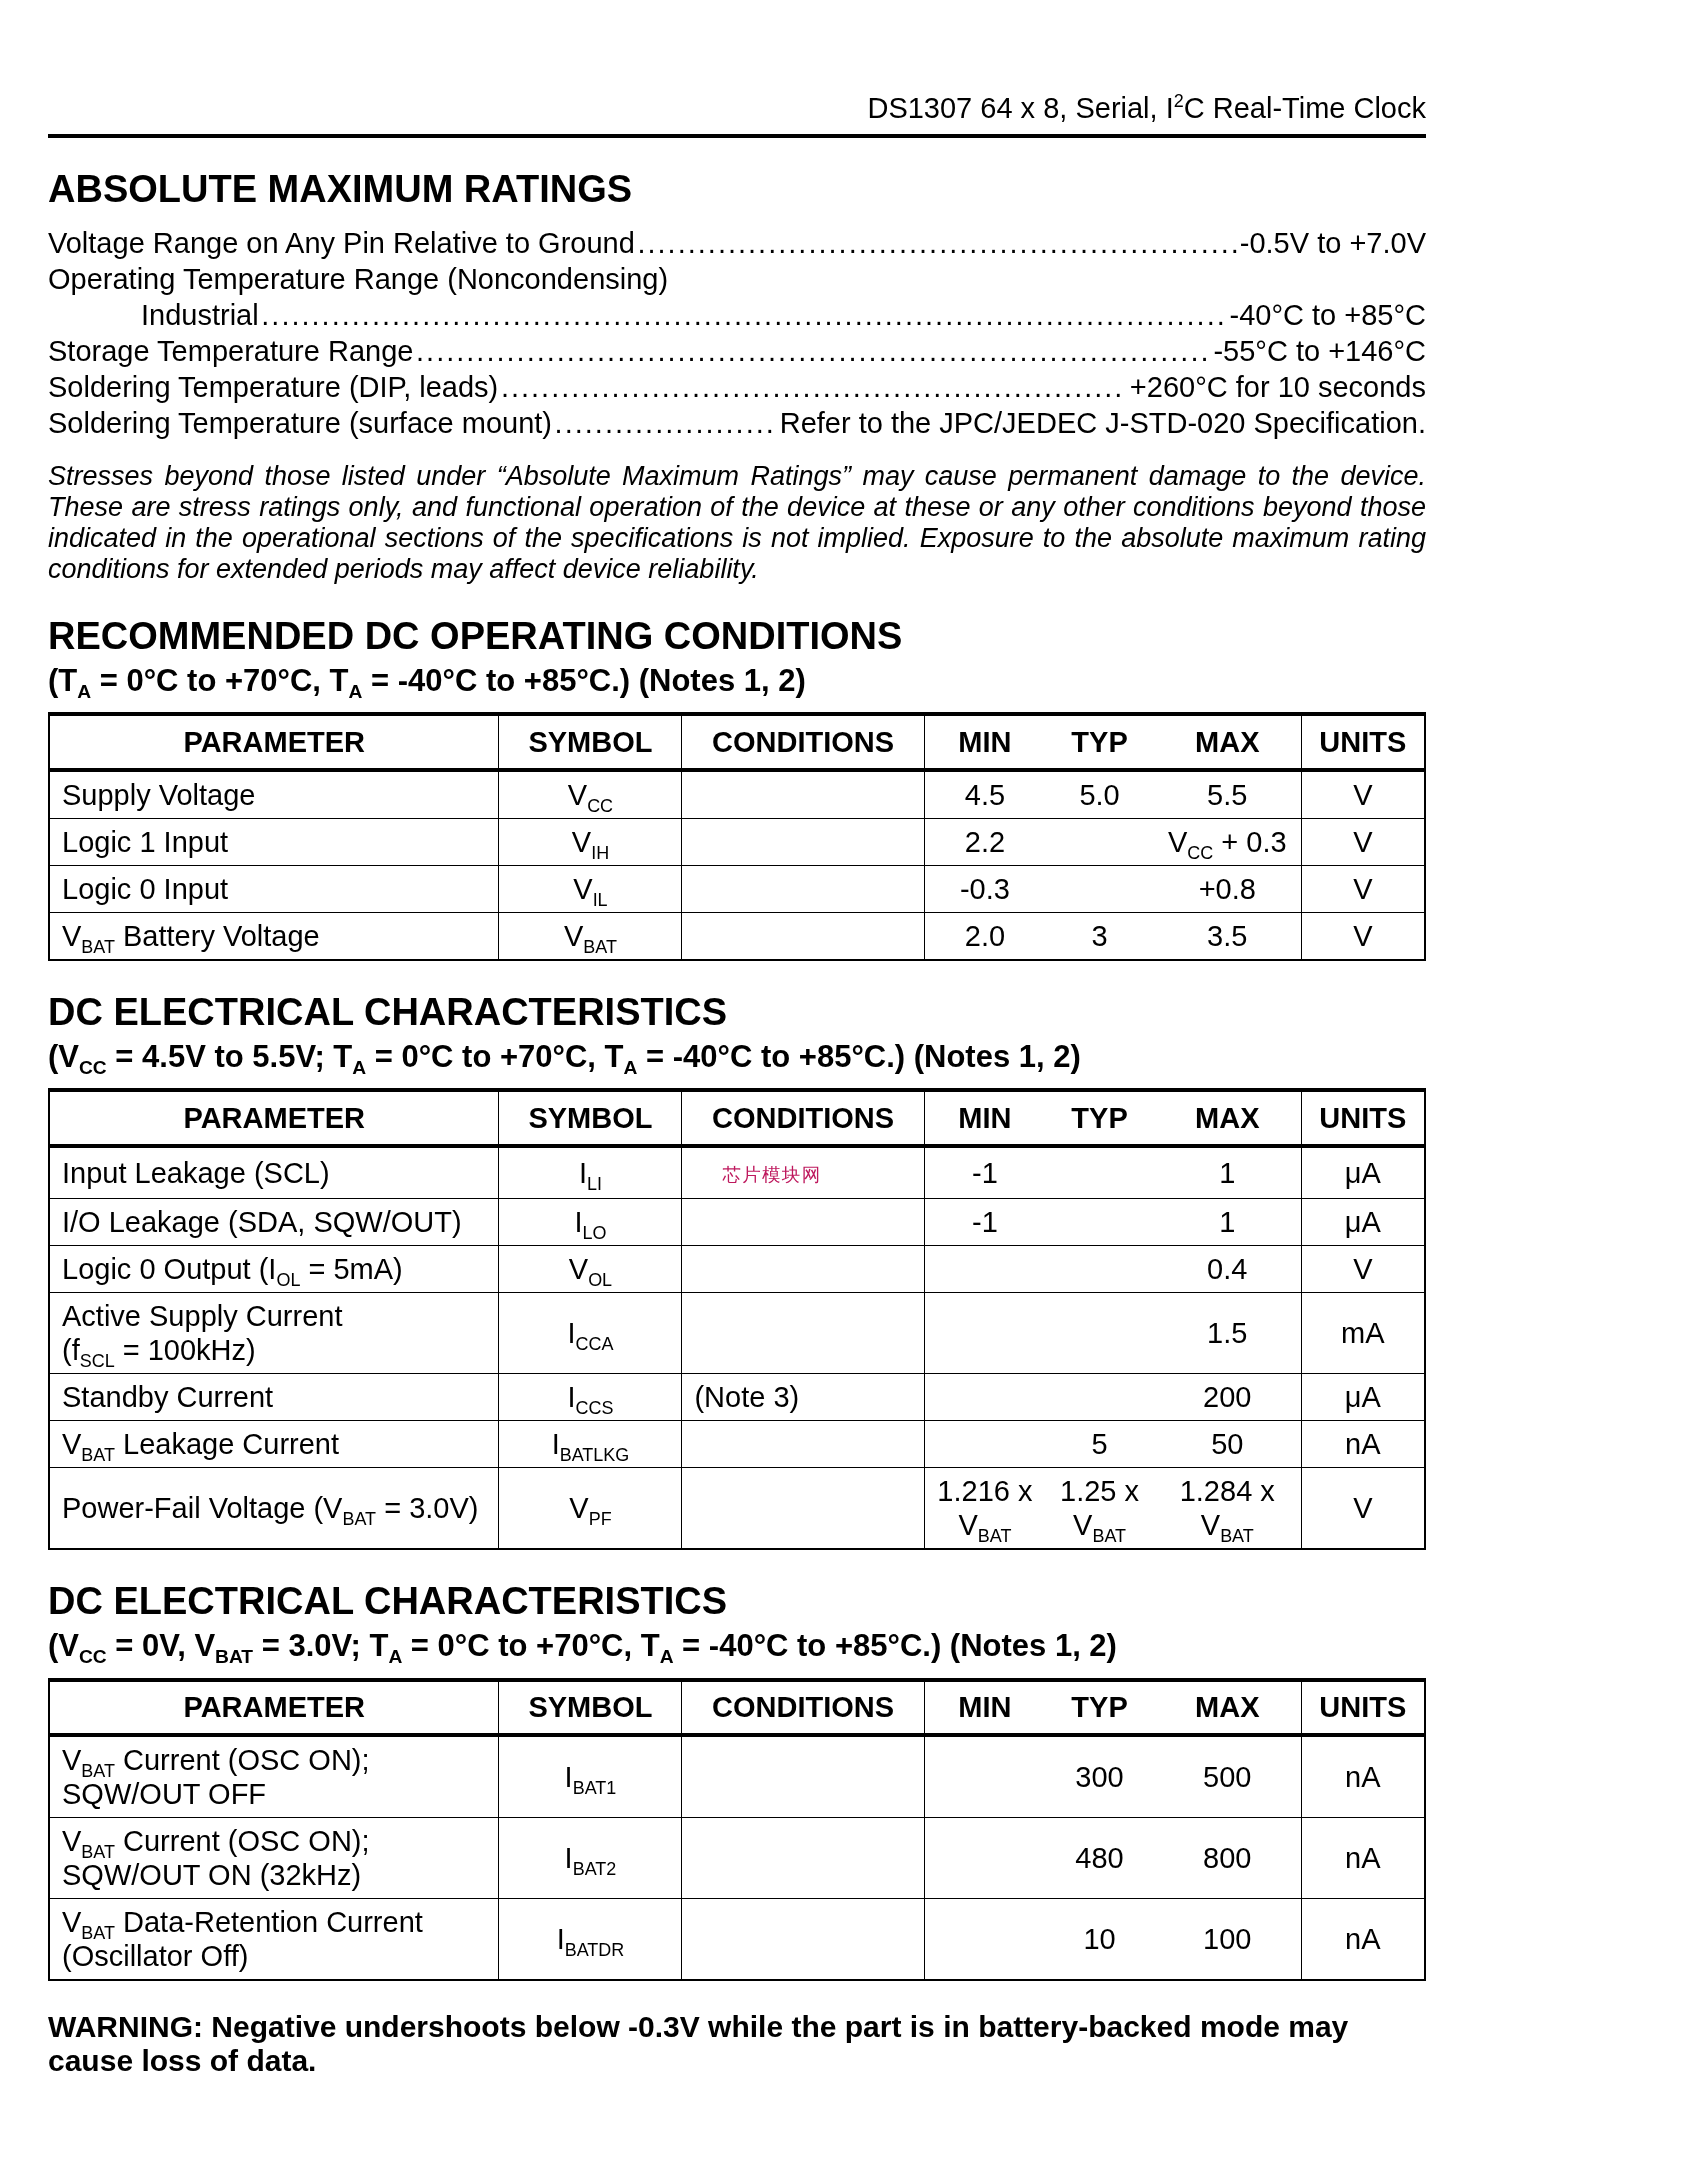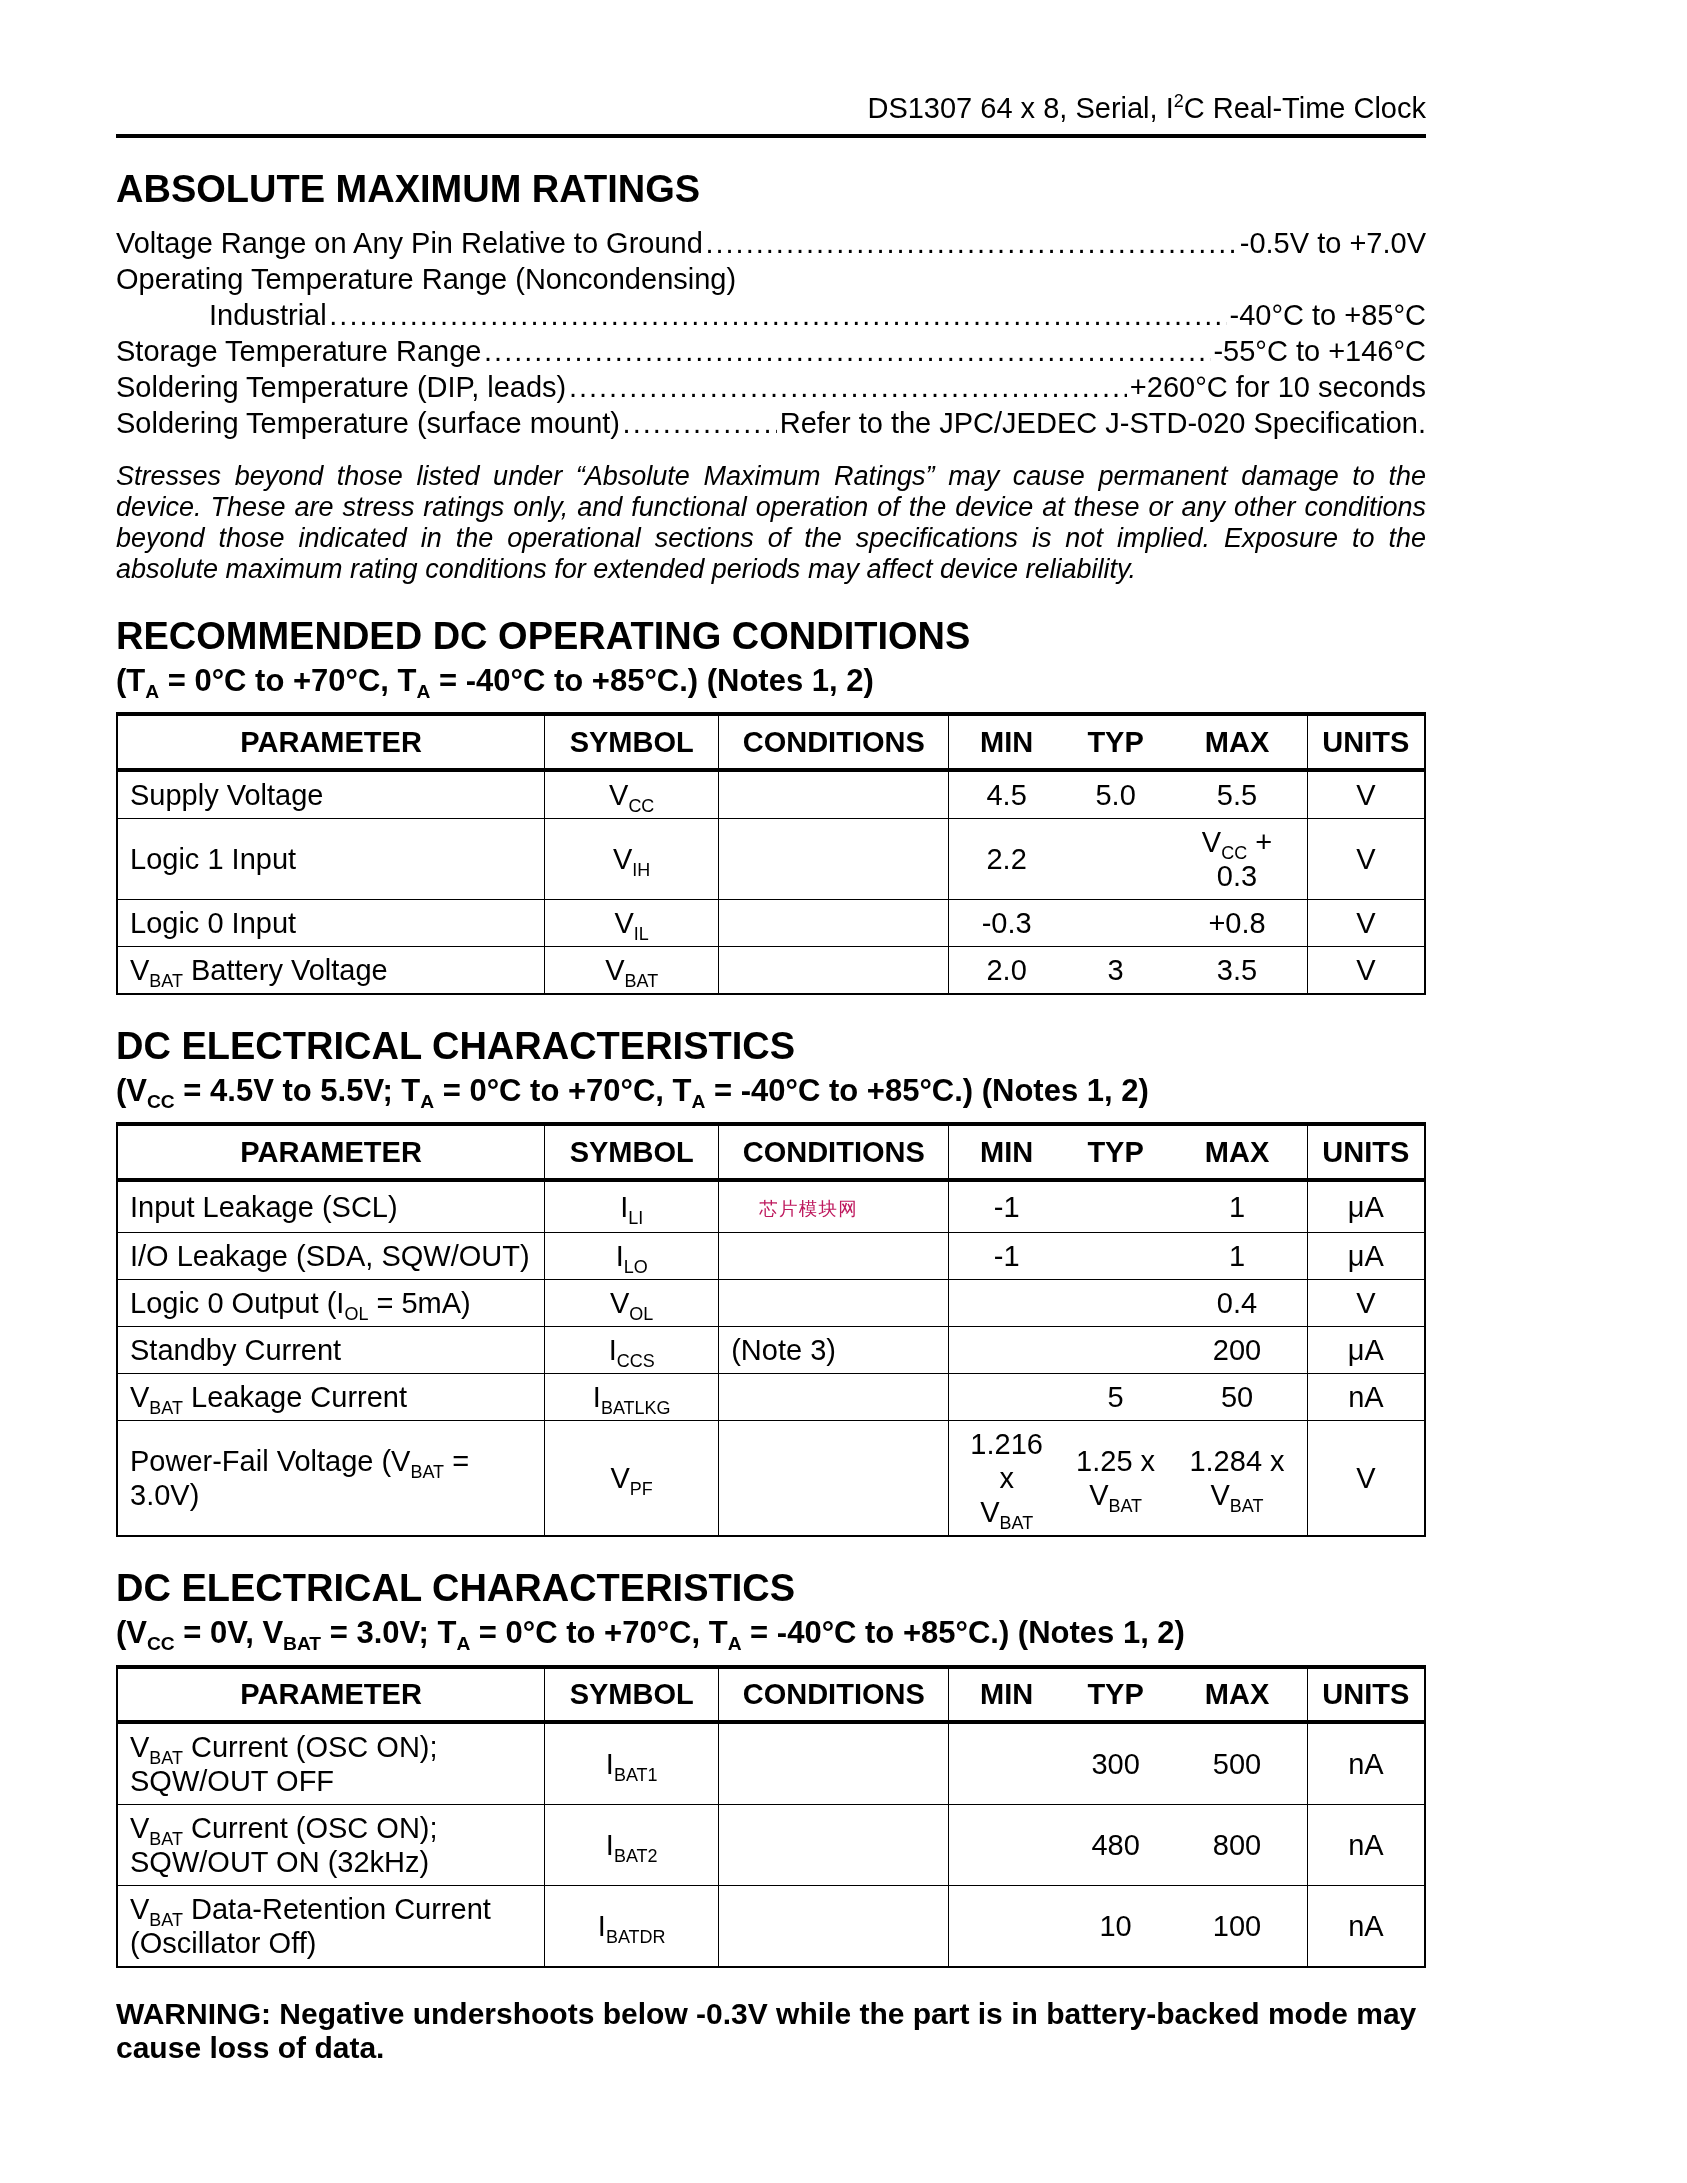--- a/index.html
+++ b/index.html
@@ -8,21 +8,21 @@
     height: 2183px;
     box-sizing: border-box;
     font-family: "Liberation Sans", sans-serif;
     color: #000;
     overflow: hidden;
   }
   .page {
     box-sizing: border-box;
     width: 1565px;
     height: 2183px;
-    padding: 91px 139px 0 116px;
+    padding: 91px 139px 0 48px;
   }
 
   
   .doc-header {
     text-align: right;
     font-size: 29px;
     line-height: 34px;
   }
   .rule {
     height: 0;
@@ -278,20 +278,29 @@
         <tr>
           <td class="cell-param">Logic 0 Output (I<sub>OL</sub> = 5mA)</td>
           <td class="cell-symbol">V<sub>OL</sub></td>
           <td class="cell-cond"></td>
           <td class="cell-min"></td>
           <td class="cell-typ"></td>
           <td class="cell-max">0.4</td>
           <td class="cell-units">V</td>
         </tr>
         <tr>
+          <td class="cell-param">Active Supply Current<br>(f<sub>SCL</sub> = 100kHz)</td>
+          <td class="cell-symbol">I<sub>CCA</sub></td>
+          <td class="cell-cond"></td>
+          <td class="cell-min"></td>
+          <td class="cell-typ"></td>
+          <td class="cell-max">1.5</td>
+          <td class="cell-units">mA</td>
+        </tr>
+        <tr>
           <td class="cell-param">Standby Current</td>
           <td class="cell-symbol">I<sub>CCS</sub></td>
           <td class="cell-cond">(Note 3)</td>
           <td class="cell-min"></td>
           <td class="cell-typ"></td>
           <td class="cell-max">200</td>
           <td class="cell-units">μA</td>
         </tr>
         <tr>
           <td class="cell-param">V<sub>BAT</sub> Leakage Current</td>

